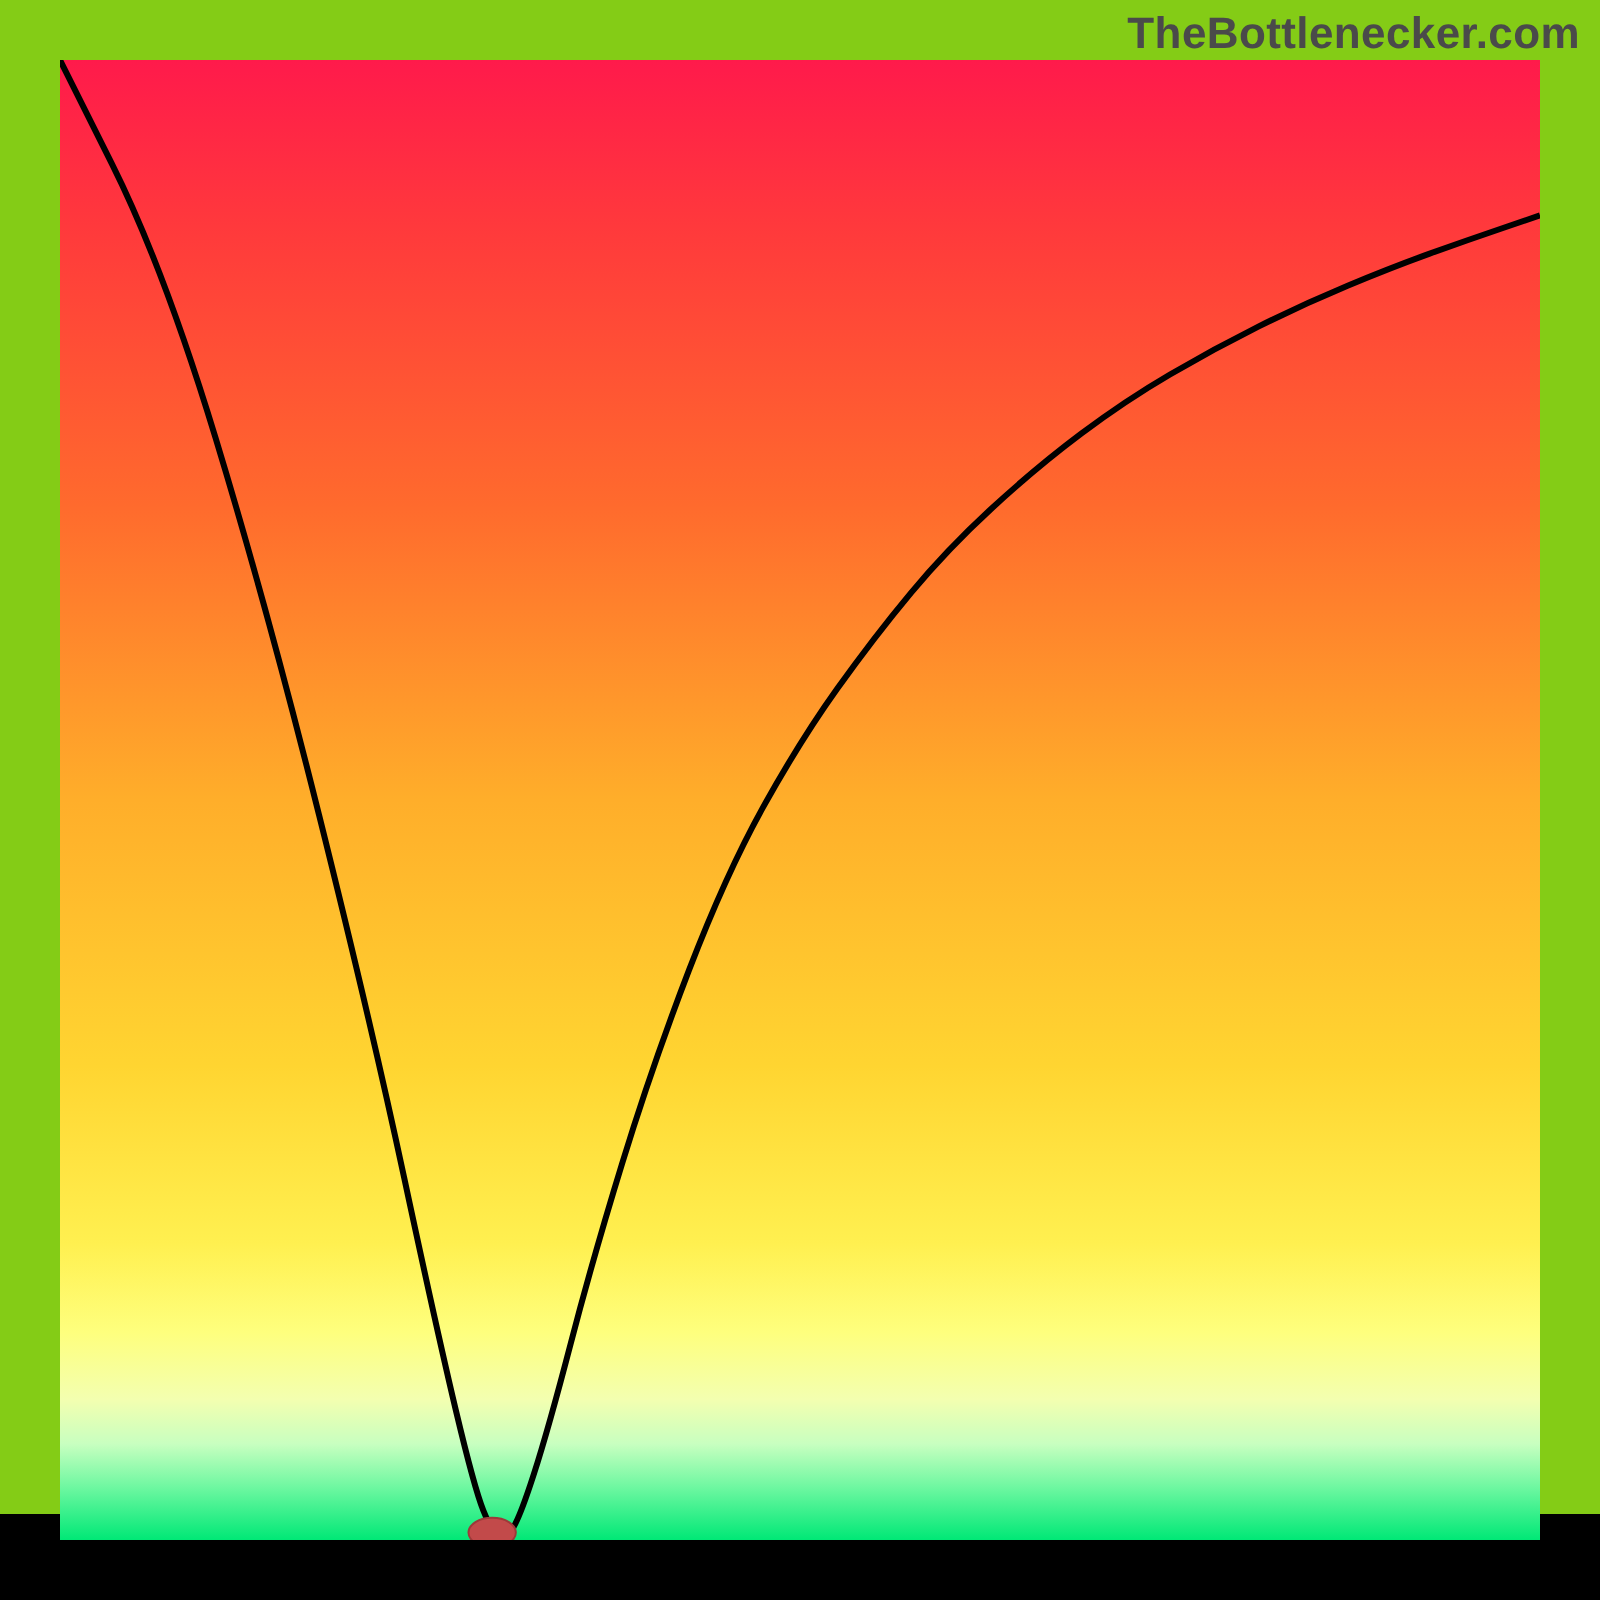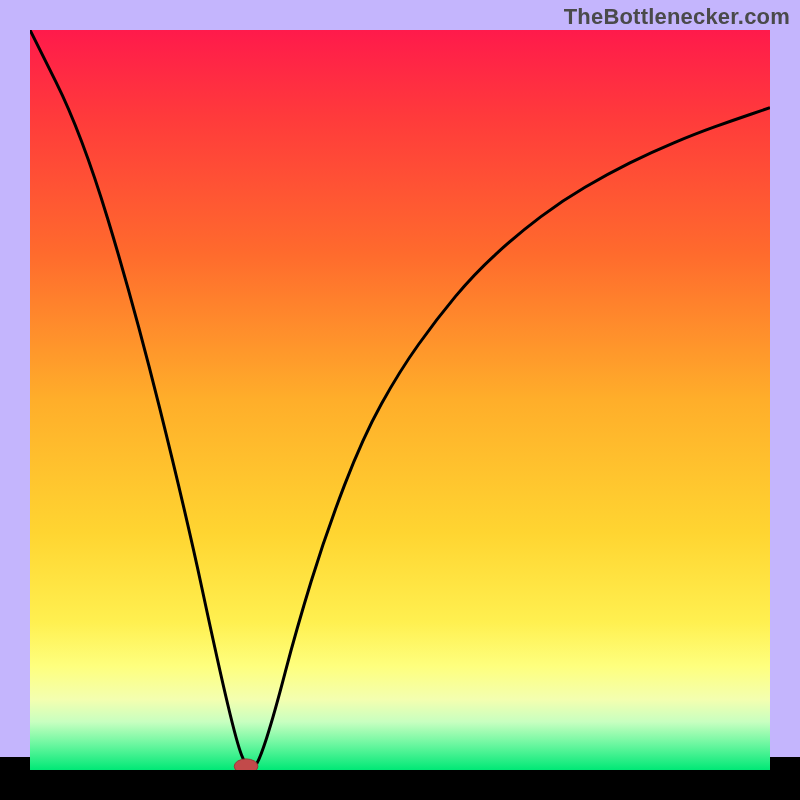--- a/index.html
+++ b/index.html
@@ -7,21 +7,21 @@
     padding: 0;
     width: 800px;
     height: 800px;
     background: #000;
     font-family: Arial, Helvetica, sans-serif;
   }
   .frame {
     position: relative;
     width: 800px;
     height: 757px;
-    background: #c4b5fd;
+    background: #84cc16;
   }
   .attribution {
     position: absolute;
     top: 4px;
     right: 10px;
     color: #4a4a4a;
     font-size: 22px;
     font-weight: bold;
     letter-spacing: 0.2px;
   }

